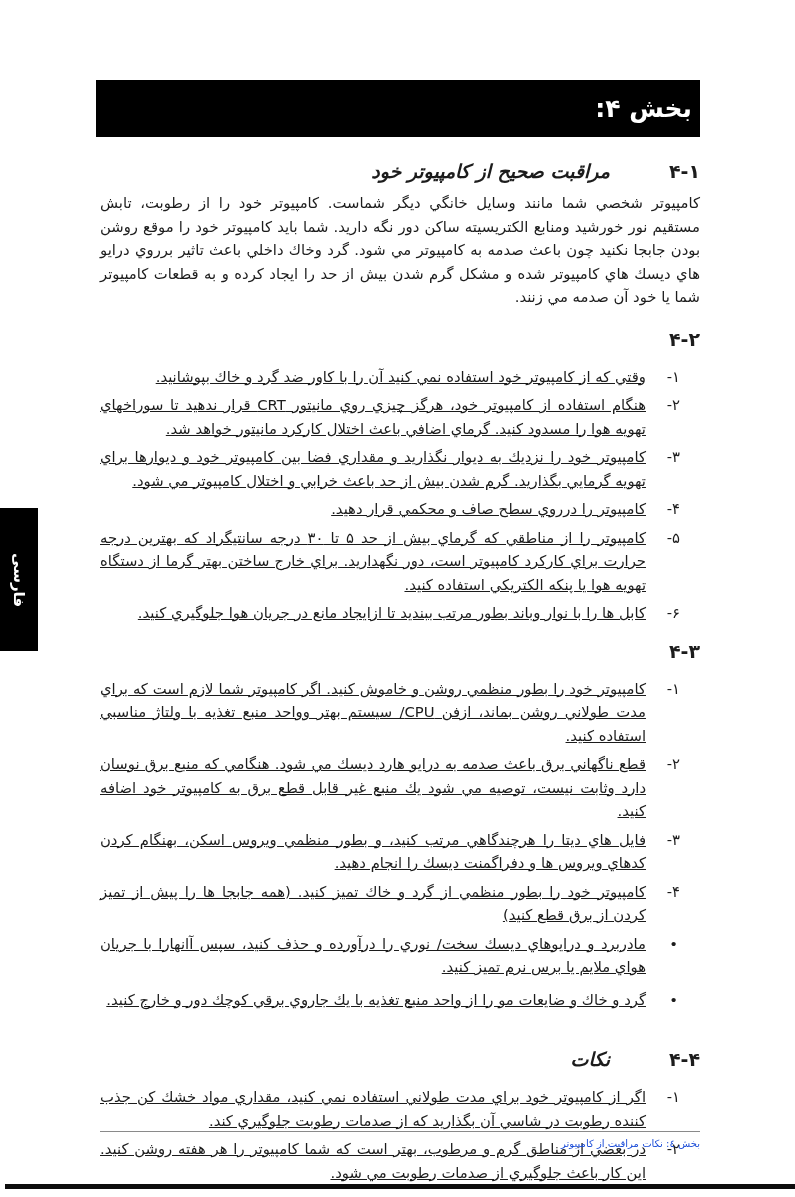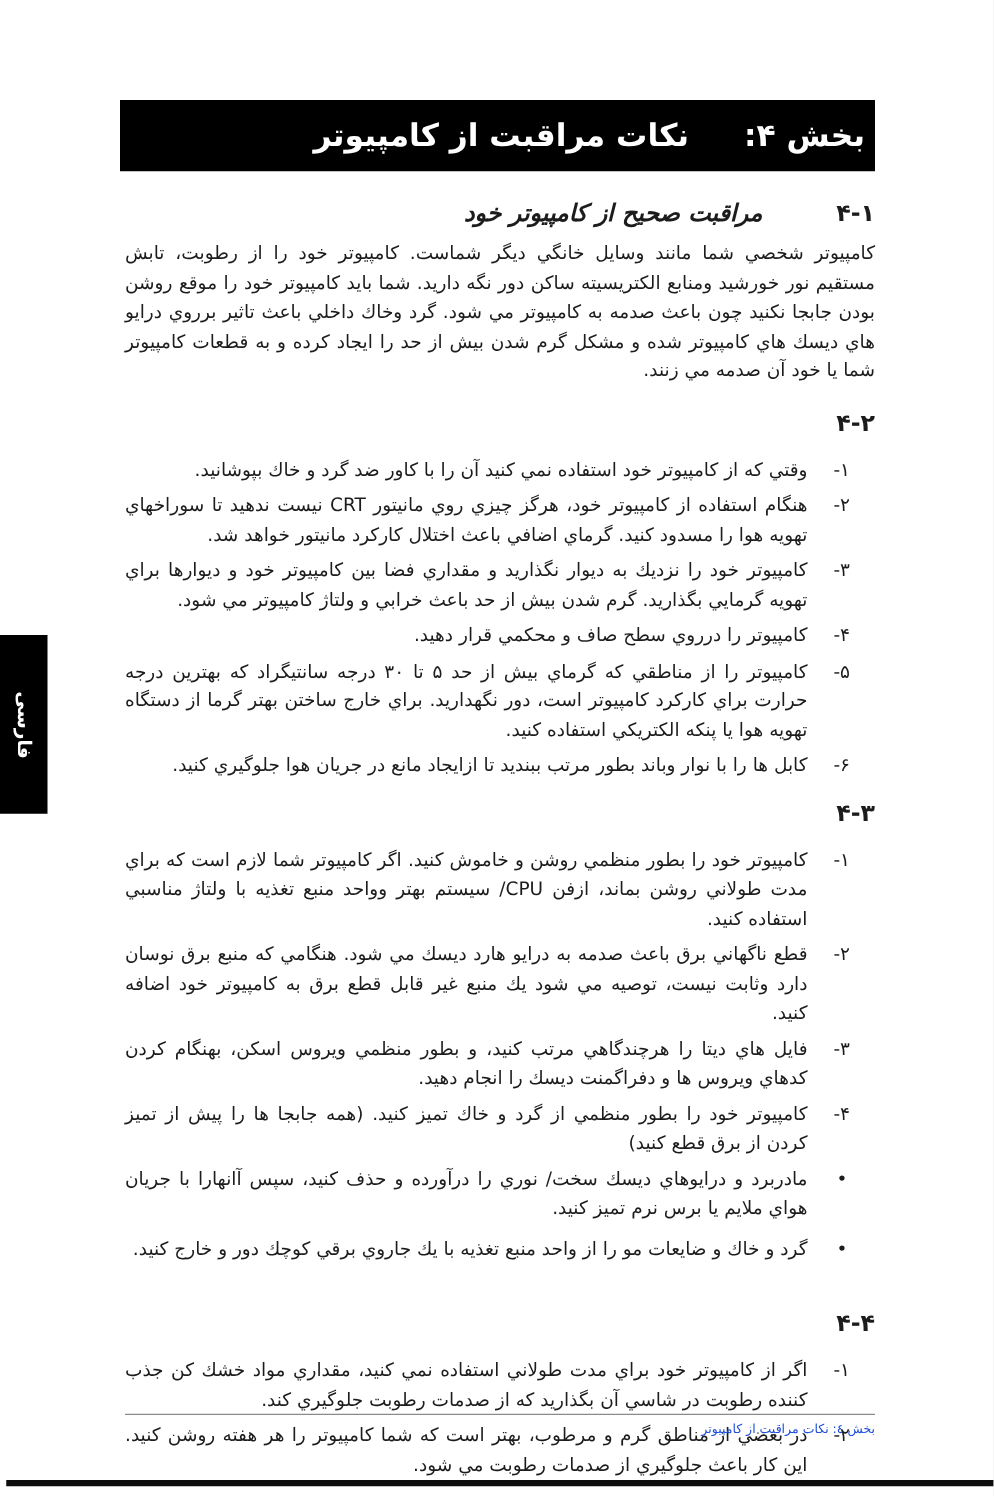--- a/index.html
+++ b/index.html
@@ -34,21 +34,21 @@
   .sec-num{flex:0 0 90px;}
   .sec-title{flex:1;font-style:italic;}
   .sec-care  .sec-head{margin-top:20px;}
   .sec-basic .sec-head{margin-top:15px;}
   .sec-usage .sec-head{margin-top:12px;}
   .sec-tips  .sec-head{margin-top:34px;}
   .para{margin:6px 0 16px 0;}
   .list{margin-top:12px;}
   .li{display:flex;direction:rtl;margin-bottom:5px;}
   .li-num{flex:0 0 54px;padding-right:20px;box-sizing:border-box;white-space:nowrap;}
-  .li-text{flex:1;text-align:justify;}
+  .li-text{flex:1;text-align:justify;text-decoration:underline;}
   .li.bullet .li-num{padding-right:22px;}
   .li.bullet{margin-bottom:9px;}
   
   .side-tab{
     position:absolute;left:0;top:508px;width:38px;height:143px;
     background:#000;
     display:flex;align-items:center;justify-content:center;
   }
   .side-tab-label{
     transform:rotate(90deg);
@@ -68,21 +68,20 @@
     background:#0d0d0d;
   }
 </style>
 </head>
 <body>
 
 <div class="page">
 
   <header class="chapter-bar">
     <span class="chapter-num">بخش ۴:</span>
-    <span class="chapter-title">نکات مراقبت از کامپیوتر</span>
   </header>
 
   <aside class="side-tab">
     <span class="side-tab-label">فارسی</span>
   </aside>
 
   <main class="content">
 
     <section class="sec-care">
       <div class="sec-head">
@@ -96,25 +95,25 @@
       <div class="sec-head">
         <span class="sec-num">۴-۲</span>
       </div>
       <div class="list">
         <div class="li">
           <span class="li-num">۱-</span>
           <span class="li-text">وقتي که از کامپيوتر خود استفاده نمي کنيد آن را با کاور ضد گرد و خاك بپوشانيد.</span>
         </div>
         <div class="li">
           <span class="li-num">۲-</span>
-          <span class="li-text">هنگام استفاده از کامپيوتر خود، هرگز چيزي روي مانيتور CRT نيست ندهيد تا سوراخهاي تهويه هوا را مسدود کنيد. گرماي اضافي باعث اختلال کارکرد مانيتور خواهد شد.</span>
+          <span class="li-text">هنگام استفاده از کامپيوتر خود، هرگز چيزي روي مانيتور CRT قرار ندهيد تا سوراخهاي تهويه هوا را مسدود کنيد. گرماي اضافي باعث اختلال کارکرد مانيتور خواهد شد.</span>
         </div>
         <div class="li">
           <span class="li-num">۳-</span>
-          <span class="li-text">کامپيوتر خود را نزديك به ديوار نگذاريد و مقداري فضا بين کامپيوتر خود و ديوارها براي تهويه گرمايي بگذاريد. گرم شدن بيش از حد باعث خرابي و ولتاژ کامپيوتر مي شود.</span>
+          <span class="li-text">کامپيوتر خود را نزديك به ديوار نگذاريد و مقداري فضا بين کامپيوتر خود و ديوارها براي تهويه گرمايي بگذاريد. گرم شدن بيش از حد باعث خرابي و اختلال كامپيوتر مي شود.</span>
         </div>
         <div class="li">
           <span class="li-num">۴-</span>
           <span class="li-text">کامپيوتر را درروي سطح صاف و محکمي قرار دهيد.</span>
         </div>
         <div class="li">
           <span class="li-num">۵-</span>
           <span class="li-text">کامپيوتر را از مناطقي که گرماي بيش از حد ۵ تا ۳۰ درجه سانتيگراد که بهترين درجه حرارت براي کارکرد کامپيوتر است، دور نگهداريد. براي خارج ساختن بهتر گرما از دستگاه تهويه هوا يا پنکه الکتريکي استفاده کنيد.</span>
         </div>
         <div class="li">
@@ -152,20 +151,21 @@
         <div class="li bullet">
           <span class="li-num">•</span>
           <span class="li-text">گرد و خاك و ضايعات مو را از واحد منبع تغذيه با يك جاروي برقي کوچك دور و خارج کنيد.</span>
         </div>
       </div>
     </section>
 
     <section class="sec-tips">
       <div class="sec-head">
         <span class="sec-num">۴-۴</span>
+        <span class="sec-title">نکات</span>
       </div>
       <div class="list">
         <div class="li">
           <span class="li-num">۱-</span>
           <span class="li-text">اگر از کامپيوتر خود براي مدت طولاني استفاده نمي کنيد، مقداري مواد خشك کن جذب کننده رطوبت در شاسي آن بگذاريد که از صدمات رطوبت جلوگيري کند.</span>
         </div>
         <div class="li">
           <span class="li-num">۲-</span>
           <span class="li-text">در بعضي از مناطق گرم و مرطوب، بهتر است که شما کامپيوتر را هر هفته روشن کنيد. اين کار باعث جلوگيري از صدمات رطوبت مي شود.</span>
         </div>

